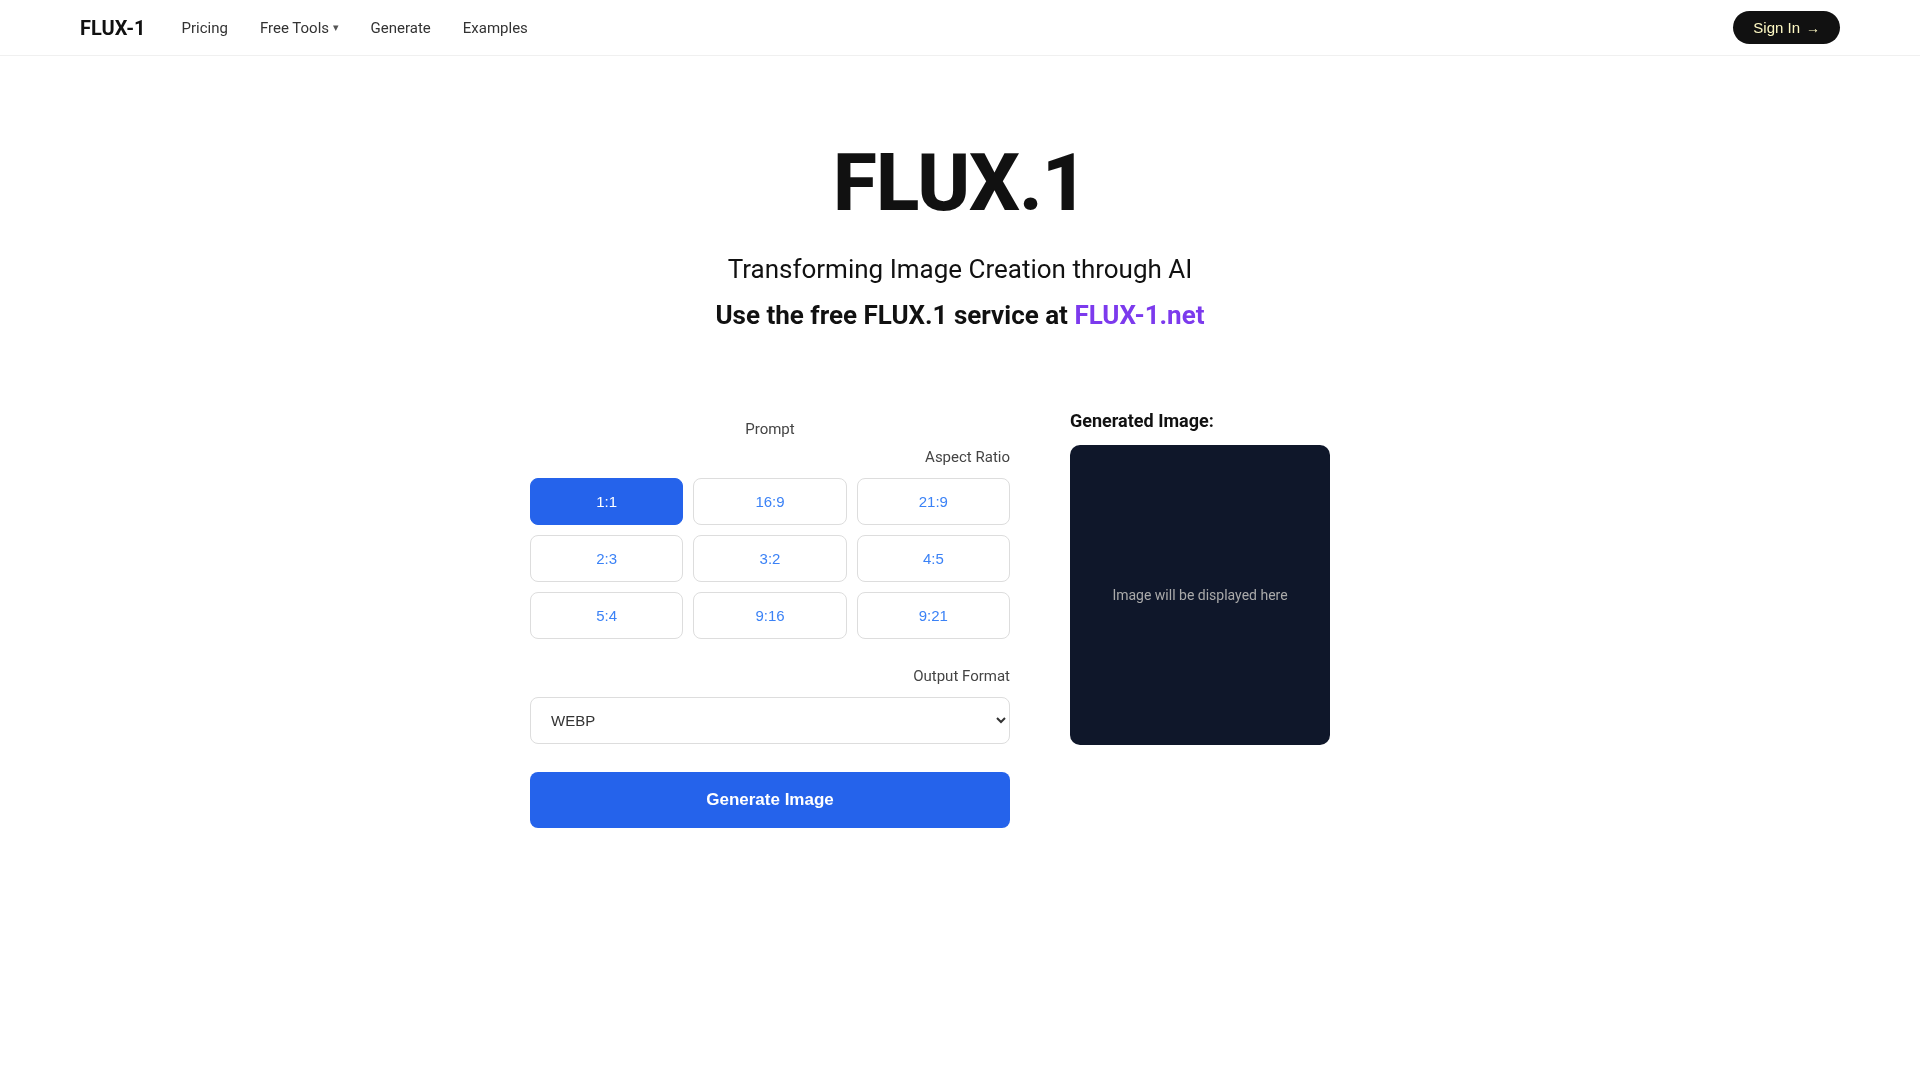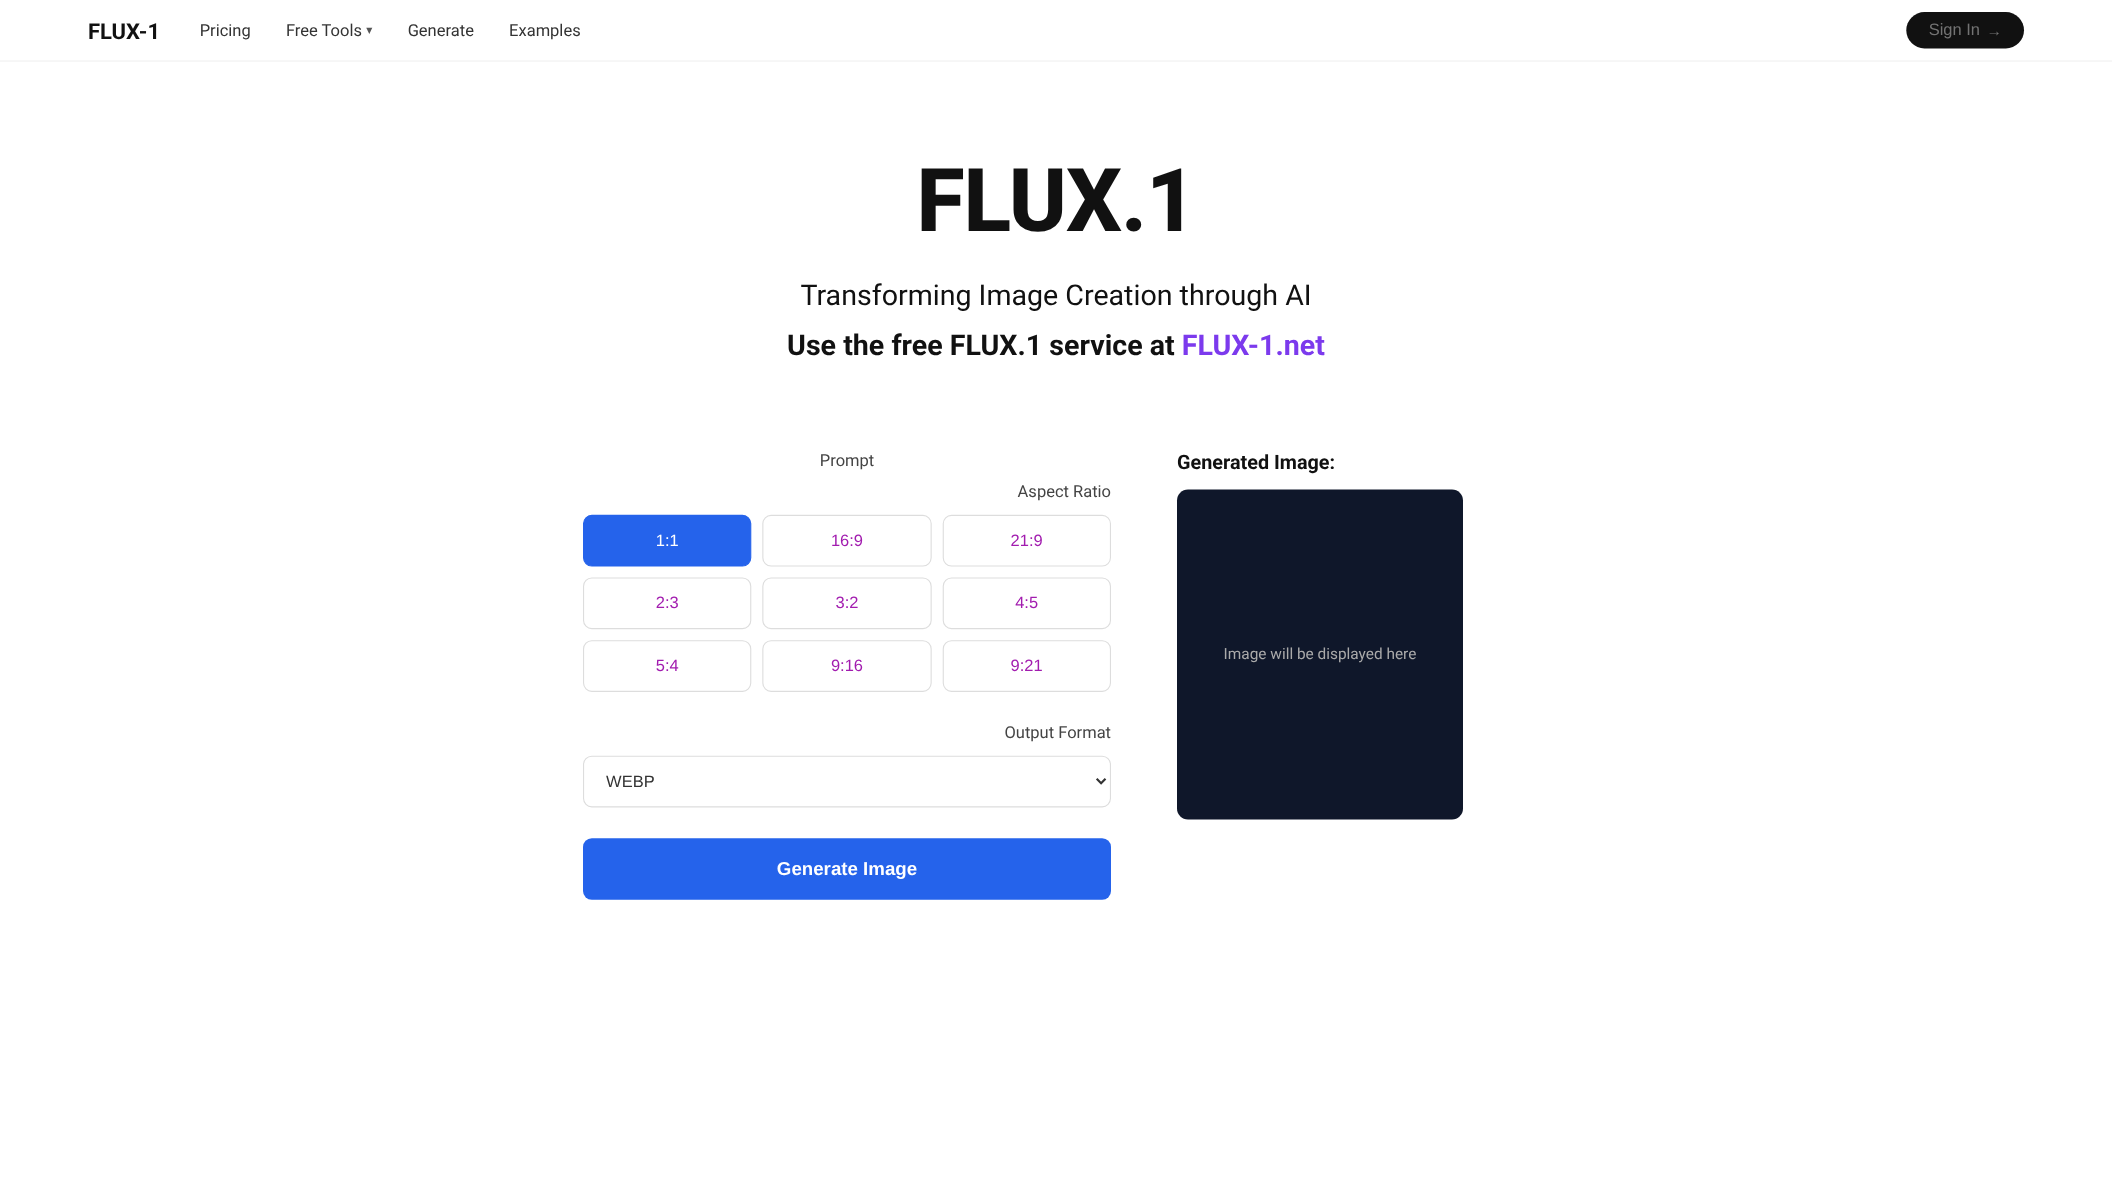--- a/index.html
+++ b/index.html
@@ -61,21 +61,21 @@
       cursor: pointer;
     }
 
     .chevron-down {
       font-size: 11px;
       color: #555;
     }
 
     .sign-in-btn {
       background: #111;
-      color: #737373;
+      color: #fef9c3;
       border: none;
       border-radius: 24px;
       padding: 8px 20px;
       font-size: 15px;
       cursor: pointer;
       display: flex;
       align-items: center;
       gap: 6px;
     }
 
@@ -122,20 +122,21 @@
       justify-content: center;
       gap: 60px;
       padding: 32px 80px;
       max-width: 1920px;
       margin: 0 auto;
     }
 
     .left-panel {
       width: 480px;
       flex-shrink: 0;
+      margin-top: 10px;
     }
 
     .right-panel {
       width: 320px;
       flex-shrink: 0;
     }
 
     
     .form-label {
       font-size: 15px;
@@ -174,21 +175,21 @@
       grid-template-columns: repeat(3, 1fr);
       gap: 10px;
       margin-bottom: 28px;
     }
 
     .aspect-btn {
       border: 1.5px solid #ddd;
       border-radius: 8px;
       padding: 14px 0;
       font-size: 15px;
-      color: #a21caf;
+      color: #3b82f6;
       background: #fff;
       cursor: pointer;
       text-align: center;
       font-weight: 500;
       transition: background 0.15s, color 0.15s;
     }
 
     .aspect-btn.active {
       background: #2563eb;
       color: #fff;

